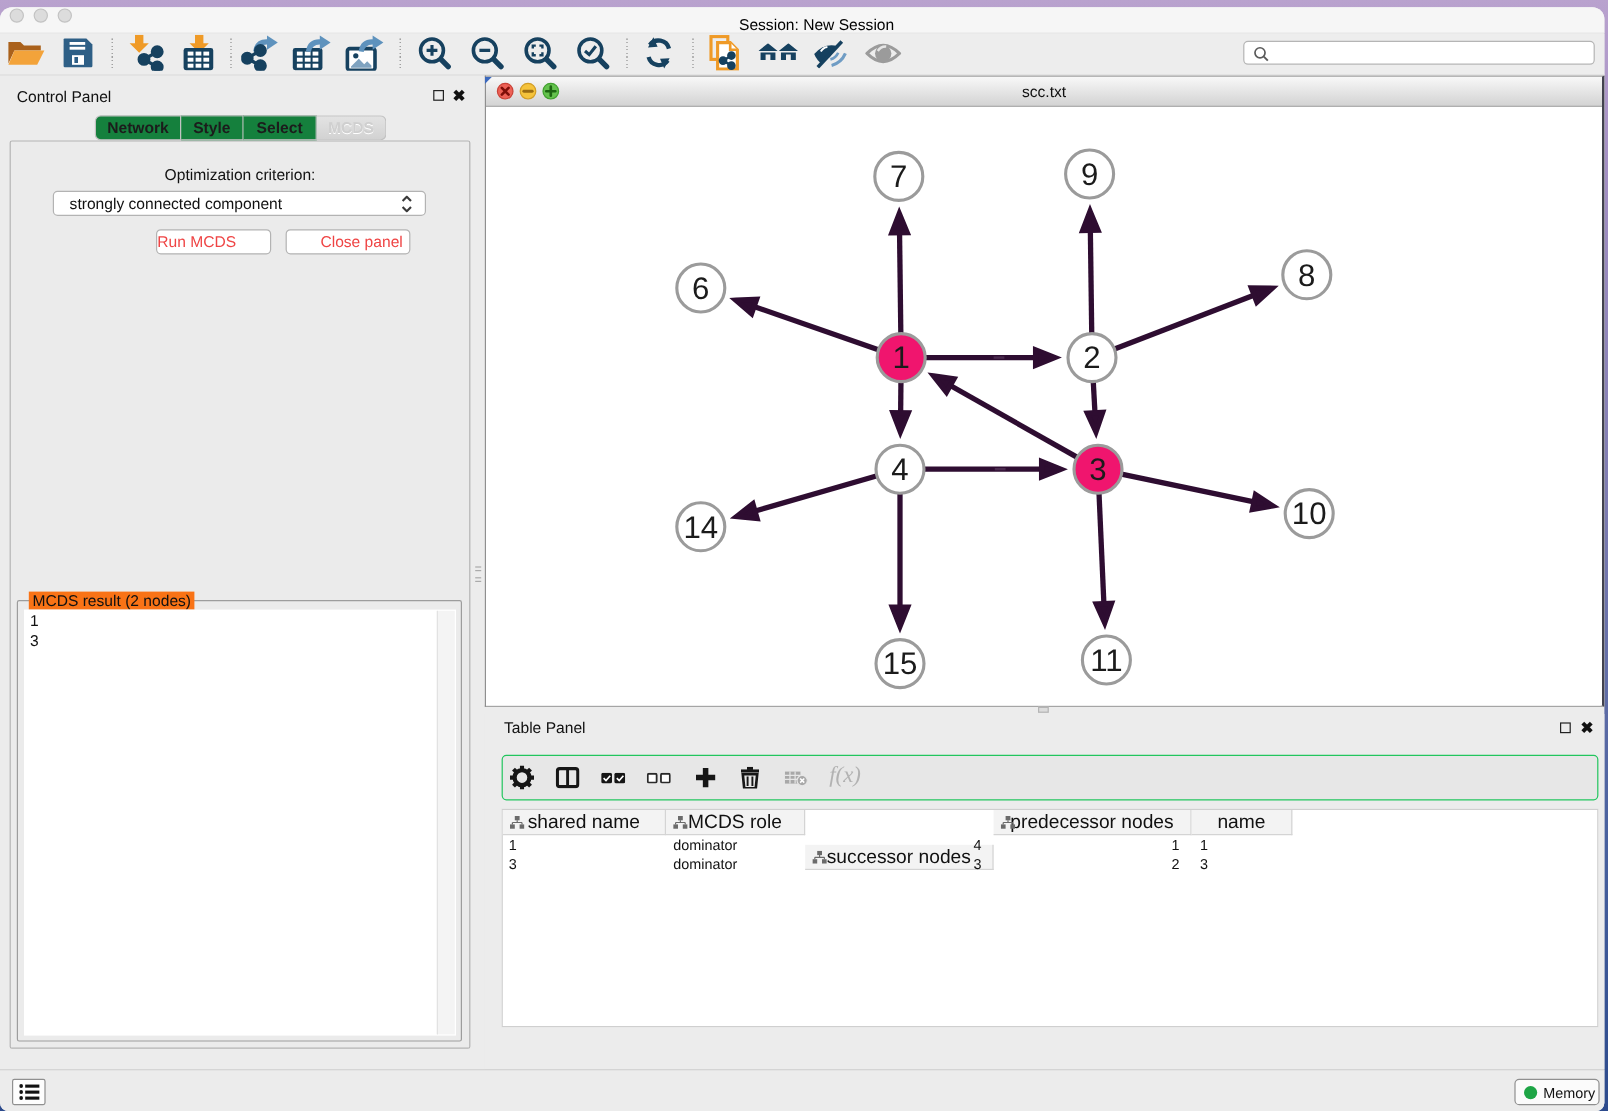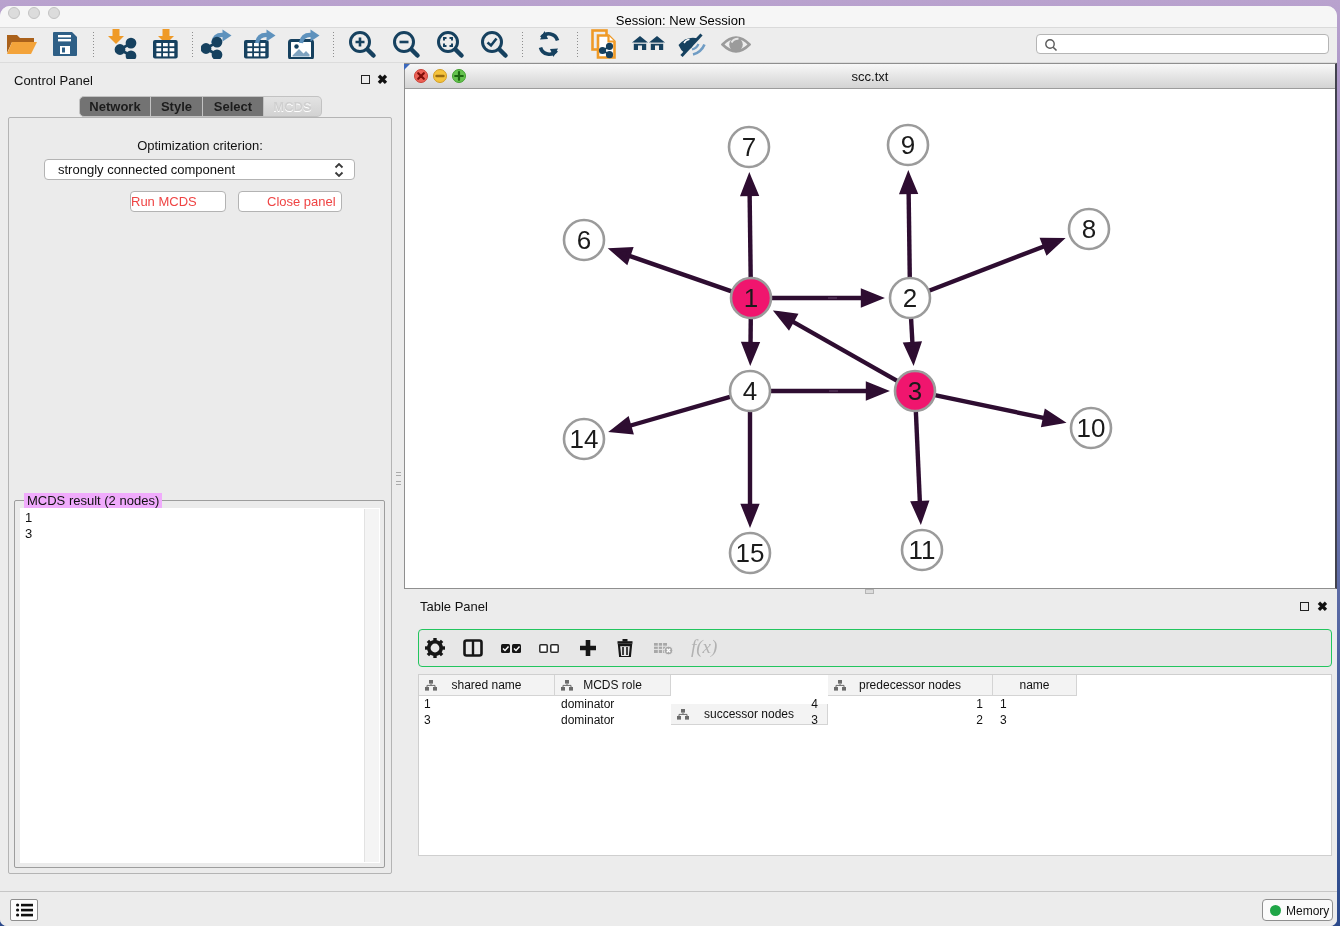--- a/index.html
+++ b/index.html
@@ -23,54 +23,54 @@
   .ticon { position:absolute; top:29px; }
   #searchbox { position:absolute; left:1036px; top:34px; width:293px; height:20px;
     background:#fff; border:1px solid #b5b5b5; border-radius:4px; }
   
   .panehead { font-size:13px; color:#111; }
   .floatbtn { position:absolute; width:9px; height:9px; border:1.6px solid #222; background:transparent; }
   .closex { position:absolute; font-size:13px; font-weight:bold; color:#111; line-height:11px; }
   #cp-pane { position:absolute; left:8px; top:117px; width:384px; height:757px;
     background:#ebebeb; border:1px solid #b4b4b4; border-radius:2px; }
   .tabrow { position:absolute; display:flex; height:21px; }
-  .tab { height:21px; background:#737373; border:1px solid #c2c2c2; border-left:none;
+  .tab { height:21px; background:#15803d; border:1px solid #c2c2c2; border-left:none;
     font-size:13px; font-weight:bold; color:#1c1c1c; text-align:center; line-height:19px; }
   .tab.first { border-left:1px solid #c2c2c2; border-radius:5px 0 0 5px; }
   .tab.sel { background:linear-gradient(#e3e3e3,#d2d2d2); border-radius:0 5px 5px 0;
     color:#cfcfcf; text-shadow:0 1px 0 #ffffff; }
   .btn { position:absolute; background:#fff; border:1px solid #b3b3b3; border-radius:4px;
     font-size:13px; color:#ef4444; text-align:left; line-height:19px;margin-left:36px; }
   #dropdown { position:absolute; left:44px; top:159px; width:311px; height:21px; background:#fff;
     border:1px solid #b3b3b3; border-radius:4px; font-size:13px; color:#111; line-height:19px;
     padding-left:13px; }
   #fieldset { position:absolute; left:14px; top:500px; width:371px; height:368px;
     border:1px solid #9d9d9d; border-radius:2px; }
-  #legend { position:absolute; left:9px; top:-8px; background:#f0abfc; padding:0 3px;
+  #legend { position:absolute; left:9px; top:-8px; background:#f97316; padding:0 3px;
     font-size:13px; color:#111; }
   #resultbox { position:absolute; left:5px; top:7px; width:360px; height:355px; background:#fff; }
   #resultscroll { position:absolute; right:1px; top:1px; width:15px; height:353px;
     background:#f4f4f4; border-left:1px solid #e2e2e2; }
   #resulttext { position:absolute; left:5px; top:2px; font-size:13px; color:#111; line-height:16px; }
   
   #netframe { position:absolute; left:404px; top:63px; width:933px; height:526px;
     border:1px solid #8f8f8f; border-right:2px solid #42424e; background:#fff; }
   #nettitle { position:absolute; left:0; top:0; width:100%; height:25px;
     background:linear-gradient(#f8f8f8,#d3d3d3); border-bottom:1px solid #9c9c9c; }
   .wbtn { position:absolute; top:5px; width:14px; height:14px; border-radius:50%; }
   #netname { position:absolute; left:0; right:0; top:5px; text-align:center; font-size:13px; color:#111; }
   #canvas { position:absolute; left:0; top:26px; width:929px; height:498px; background:#fff; }
   
   #tablepanel { position:absolute; left:404px; top:595px; width:933px; height:296px; background:#ececec; }
   #ttoolbar { position:absolute; left:14px; top:34px; width:914px; height:38px;
     background:#e7e7e7; border:1px solid #22c55e; border-radius:4px; }
   #tblarea { position:absolute; left:14px; top:79px; width:914px; height:182px; background:#fff;
     border:1px solid #cfcfcf; }
   .th { position:absolute; top:0; height:21px; background:#f3f3f3; border-right:1px solid #d4d4d4;
-    border-bottom:1px solid #d4d4d4; font-size:12px; color:#111; text-align:center; line-height:21px; }
+    border-bottom:1px solid #d4d4d4; font-size:16px; color:#111; text-align:center; line-height:21px; }
   .td { position:absolute; font-size:12px; color:#111; height:16px; line-height:16px; }
   
   .btab { height:20px; background:#fff; border:1px solid #bdbdbd; border-left:none;
     font-size:13px; font-weight:bold; color:#1c1c1c; text-align:center; line-height:18px; }
   .btab.first { border-left:1px solid #bdbdbd; border-radius:5px 0 0 5px;
     background:linear-gradient(#e3e3e3,#d2d2d2); color:#cfcfcf; text-shadow:0 1px 0 #fff; }
   .btab.last { border-radius:0 5px 5px 0; }
   
   #statusbar { position:absolute; left:0; top:891px; width:1337px; height:35px;
     background:#ececec; border-top:1px solid #c6c6c6; border-radius:0 0 7px 7px; }

